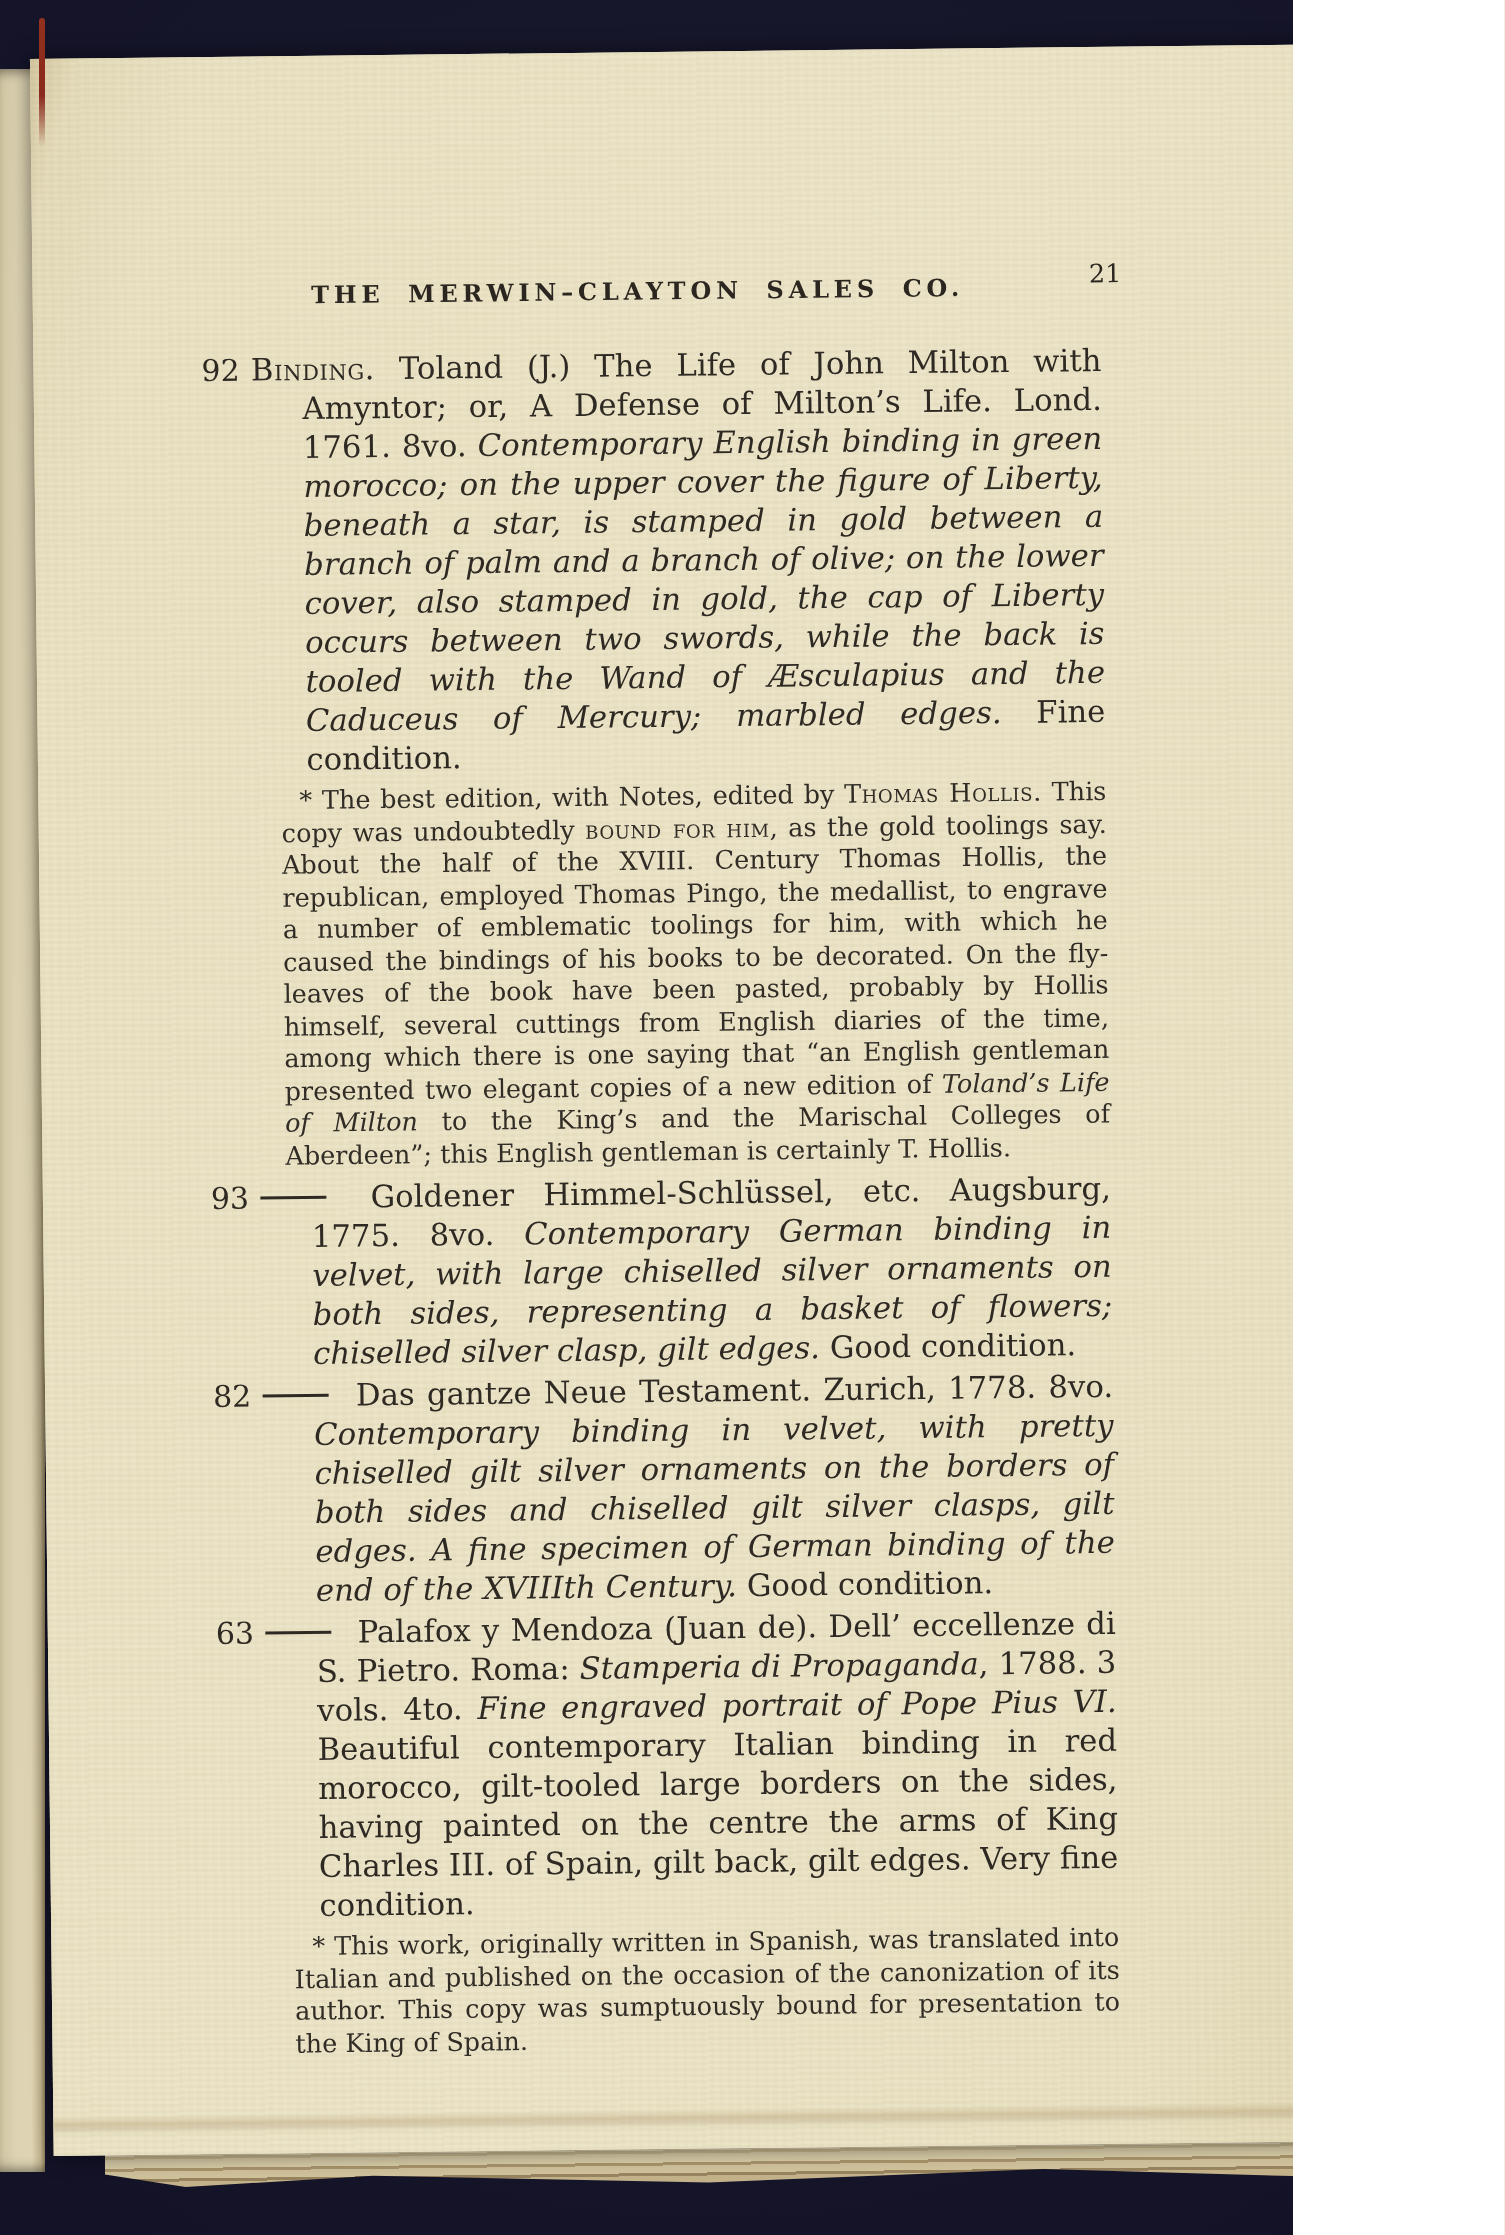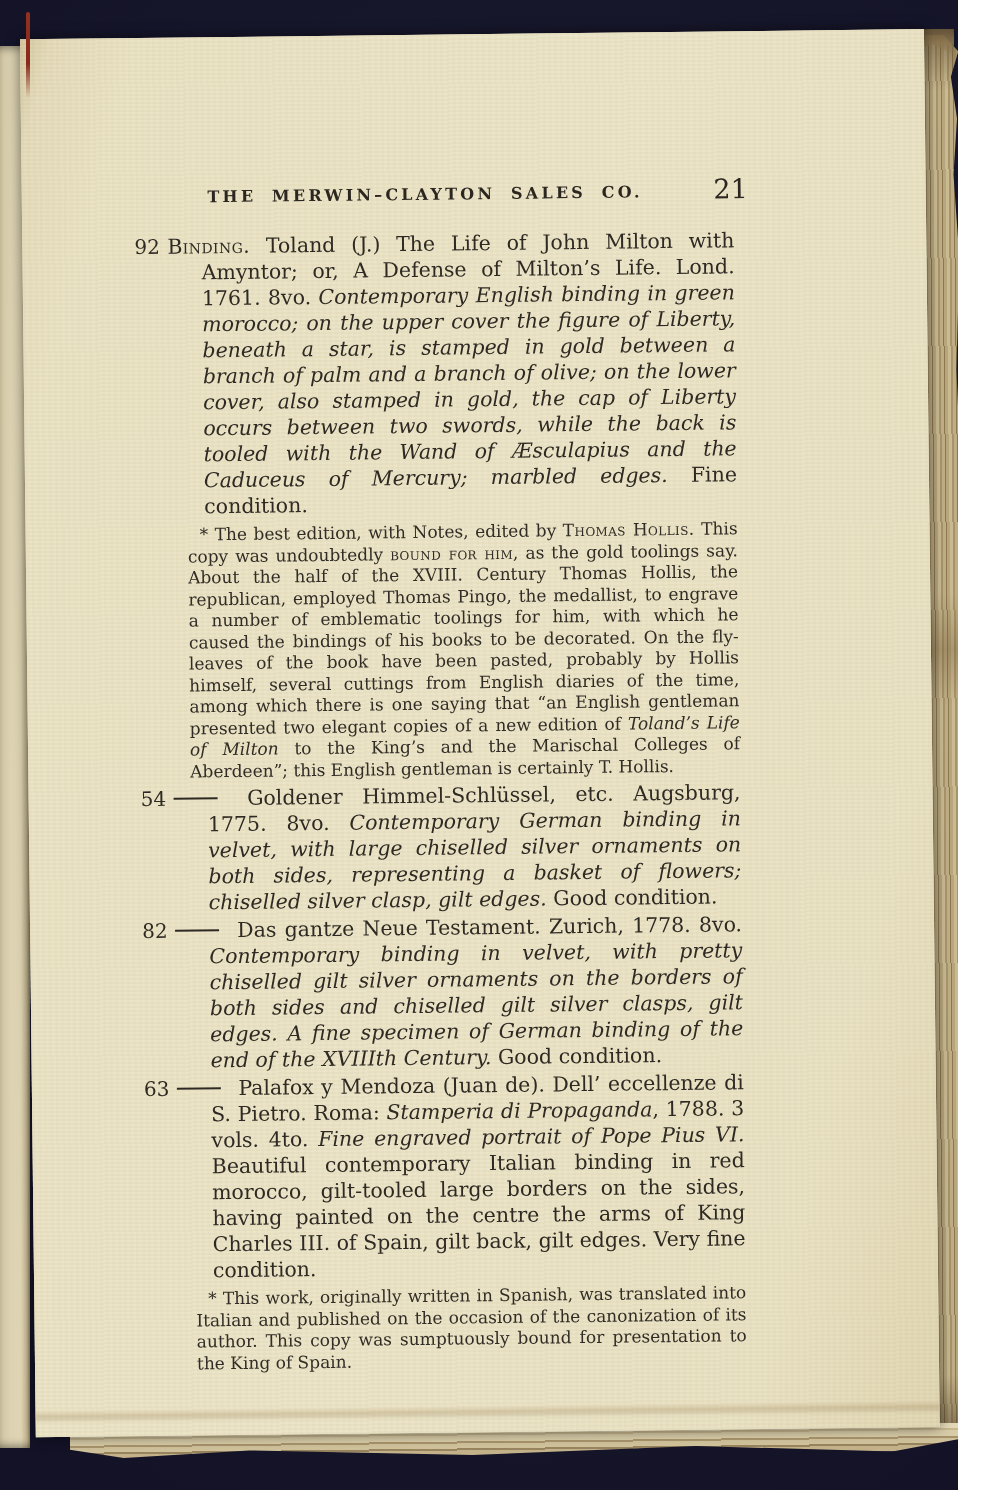--- a/index.html
+++ b/index.html
@@ -1,18 +1,18 @@
 <!DOCTYPE html>
 <html><head>
 <meta charset="utf-8">
 <style>
   html,body{margin:0;padding:0;}
   .screen{
     position:relative;
-    width:958px;height:1490px;
+    width:862px;height:1490px;
     overflow:hidden;
     background:
       radial-gradient(ellipse 900px 1100px at 55% 42%, #201f39 0%, #17172c 55%, #121126 100%);
     font-family:"DejaVu Serif","Liberation Serif",serif;
   }
   
   .left-strip{
     position:absolute;left:0;top:46px;width:30px;height:1402px;
     background:linear-gradient(90deg,#cfc4a2 0%,#ddd3b2 35%,#dfd5b4 70%,#c4b691 90%,#9a8a64 100%);
     box-shadow:inset 0 8px 8px -6px rgba(0,0,0,.45), inset 0 -8px 8px -6px rgba(0,0,0,.45);
@@ -73,21 +73,21 @@
   .content{
     position:absolute;left:112px;top:146px;width:600px;
     color:#2e2a23;
   }
   .header{position:relative;height:30px;margin-bottom:20px;}
   .title{
     position:absolute;left:50%;top:4px;transform:translateX(-52%);
     font-size:16px;font-weight:bold;letter-spacing:3.2px;word-spacing:7px;white-space:nowrap;
     color:#2b2720;
   }
-  .pagenum{position:absolute;right:-14px;top:-4px;font-size:27px;color:#2b2720;}
+  .pagenum{position:absolute;right:-14px;top:-4px;font-size:17px;color:#2b2720;}
   .entry{position:relative;padding-left:67px;margin:0 0 2px 0;}
   .num{position:absolute;left:0;top:1px;font-size:20px;}
   .body{
     margin:0;font-size:20.5px;line-height:26px;text-align:justify;text-indent:-34px;
   }
   .note{
     margin:5px 0 3px -17px;font-size:17px;line-height:21.5px;text-align:justify;text-indent:12px;
     color:#312d26;
   }
   .seg-i{font-style:italic;}
@@ -117,21 +117,21 @@
           <span class="pagenum">21</span>
         </div>
 
         <div class="entry">
           <span class="num">92</span>
           <p class="body"><span class="seg-sc">Binding.</span><span class="seg-r"> Toland (J.) The Life of John Milton with Amyntor; or, A Defense of Milton’s Life. Lond. 1761. 8vo. </span><span class="seg-i">Contemporary English binding in green morocco; on the upper cover the figure of Liberty, beneath a star, is stamped in gold between a branch of palm and a branch of olive; on the lower cover, also stamped in gold, the cap of Liberty occurs between two swords, while the back is tooled with the Wand of Æsculapius and the Caduceus of Mercury; marbled edges.</span><span class="seg-r"> Fine condition.</span></p>
           <p class="note"><span class="seg-r">* The best edition, with Notes, edited by </span><span class="seg-sc">Thomas Hollis.</span><span class="seg-r"> This copy was undoubtedly </span><span class="seg-sc">bound for him</span><span class="seg-r">, as the gold toolings say. About the half of the XVIII. Century Thomas Hollis, the republican, employed Thomas Pingo, the medallist, to engrave a number of emblematic toolings for him, with which he caused the bindings of his books to be decorated. On the fly-leaves of the book have been pasted, probably by Hollis himself, several cuttings from English diaries of the time, among which there is one saying that “an English gentleman presented two elegant copies of a new edition of </span><span class="seg-i">Toland’s Life of Milton</span><span class="seg-r"> to the King’s and the Marischal Colleges of Aberdeen”; this English gentleman is certainly T. Hollis.</span></p>
         </div>
 
         <div class="entry">
-          <span class="num">54</span>
+          <span class="num">93</span>
           <p class="body"><span class="seg-dash"></span><span class="seg-r"> Goldener Himmel-Schlüssel, etc. Augsburg, 1775. 8vo. </span><span class="seg-i">Contemporary German binding in velvet, with large chiselled silver ornaments on both sides, representing a basket of flowers; chiselled silver clasp, gilt edges.</span><span class="seg-r"> Good condition.</span></p>
         </div>
 
         <div class="entry">
           <span class="num">82</span>
           <p class="body"><span class="seg-dash"></span><span class="seg-r"> Das gantze Neue Testament. Zurich, 1778. 8vo. </span><span class="seg-i">Contemporary binding in velvet, with pretty chiselled gilt silver ornaments on the borders of both sides and chiselled gilt silver clasps, gilt edges. A fine specimen of German binding of the end of the XVIIIth Century.</span><span class="seg-r"> Good condition.</span></p>
         </div>
 
         <div class="entry">
           <span class="num">63</span>

